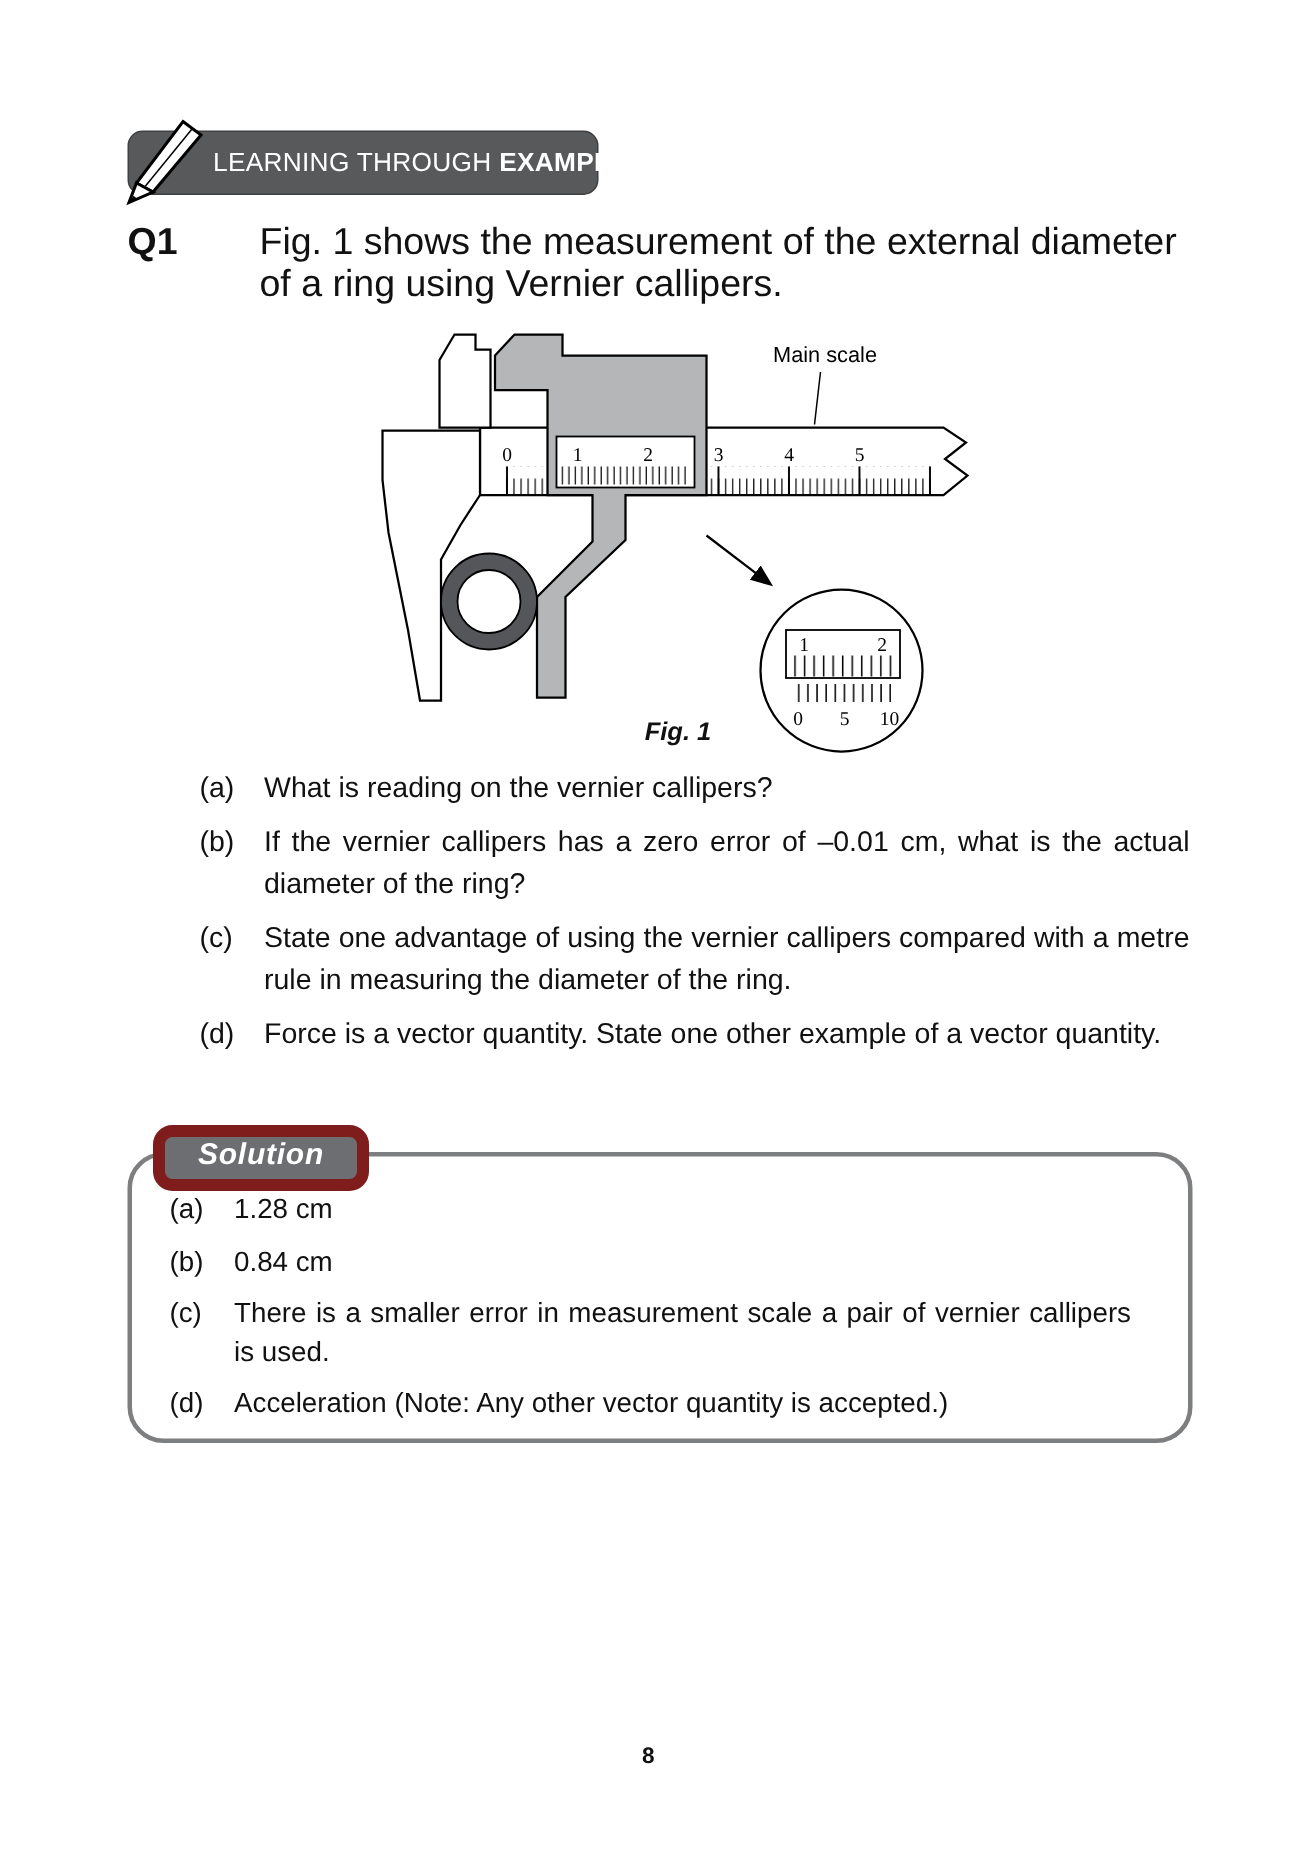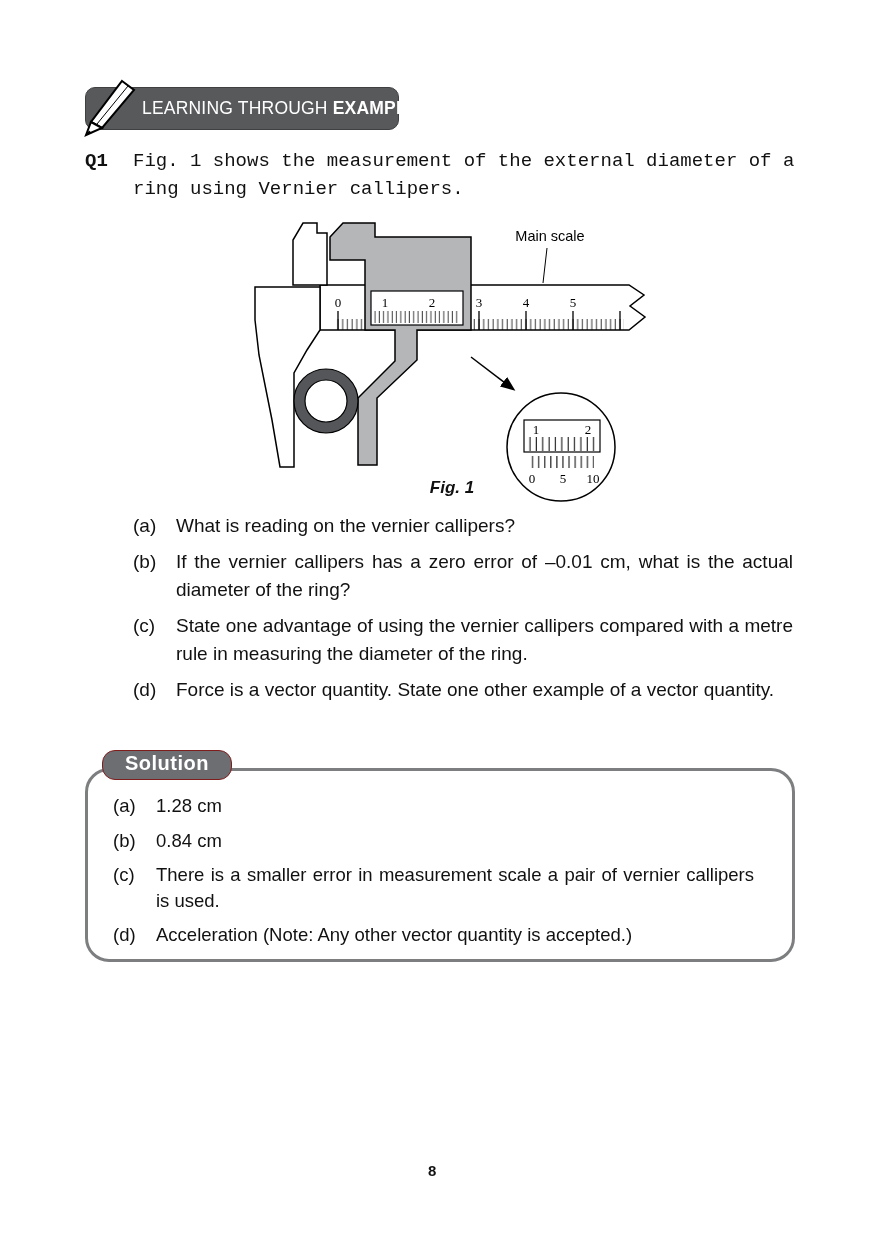--- a/index.html
+++ b/index.html
@@ -15,43 +15,43 @@
 
   
   .badge{position:absolute;top:87px;left:85px;width:312px;height:41px;background:#58595b;
     border:1px solid #3f4042;border-radius:10px;display:flex;align-items:center;}
   .badge-text{margin-left:56px;color:#fff;font-size:17.5px;letter-spacing:.2px;white-space:pre;}
   .badge-text b{font-weight:700;}
   .pen{position:absolute;left:-10px;top:-10px;}
 
   
   .q-row{position:absolute;top:148px;left:85px;width:712px;display:flex;
-    font-size:19px;line-height:27.5px;font-family:Liberation Mono, monospace;}
+    font-size:25px;line-height:27.5px;}
   .q-num{width:48px;font-weight:bold;flex:none;}
-  .q-intro{flex:1;}
+  .q-intro{flex:1;margin-left:40px;}
 
   .figure{position:absolute;top:215px;left:225px;width:440px;height:300px;}
   .fig-caption{position:absolute;top:263px;left:16px;width:440px;text-align:center;
     padding-right:18px;box-sizing:border-box;font-weight:bold;font-style:italic;font-size:17px;}
   .fig-label{font-size:14.5px;font-family:"Liberation Sans",sans-serif;}
   .fig-num{font-family:"Liberation Serif",serif;font-size:13px;}
 
   
   .parts{position:absolute;top:512px;left:133px;width:660px;}
   .part{display:flex;font-size:19px;line-height:28px;margin-bottom:8px;}
   .part-label{width:43px;flex:none;}
   .part-text{flex:1;text-align:justify;}
 
   
   .solution{position:absolute;top:768px;left:85px;width:710px;height:194px;
     border:3px solid #7c7e80;border-radius:24px;box-sizing:border-box;
     padding:22px 38px 0 25px;}
   .solution-tab{position:absolute;top:-21px;left:14px;background:#6d6e71;color:#fff;
-    border:1px solid #7f1d1d;border-radius:13px;padding:1px 22px 4px 22px;
-    font-size:20px;font-weight:bold;letter-spacing:.5px;}
+    border:8px solid #7f1d1d;border-radius:13px;padding:1px 22px 4px 22px;
+    font-size:20px;font-weight:bold;font-style:italic;letter-spacing:.5px;}
   .sol-item{display:flex;font-size:18.5px;line-height:25.5px;margin-bottom:9px;}
   .sol-label{width:43px;flex:none;}
   .sol-text{flex:1;}
   .sol-text.justify{text-align:justify;}
 
   
   .footer{position:absolute;left:85px;top:1158px;font-size:11.5px;line-height:15.5px;}
   .page-num{position:absolute;left:428px;top:1162px;font-size:15px;font-weight:bold;}
 </style>
 </head>

